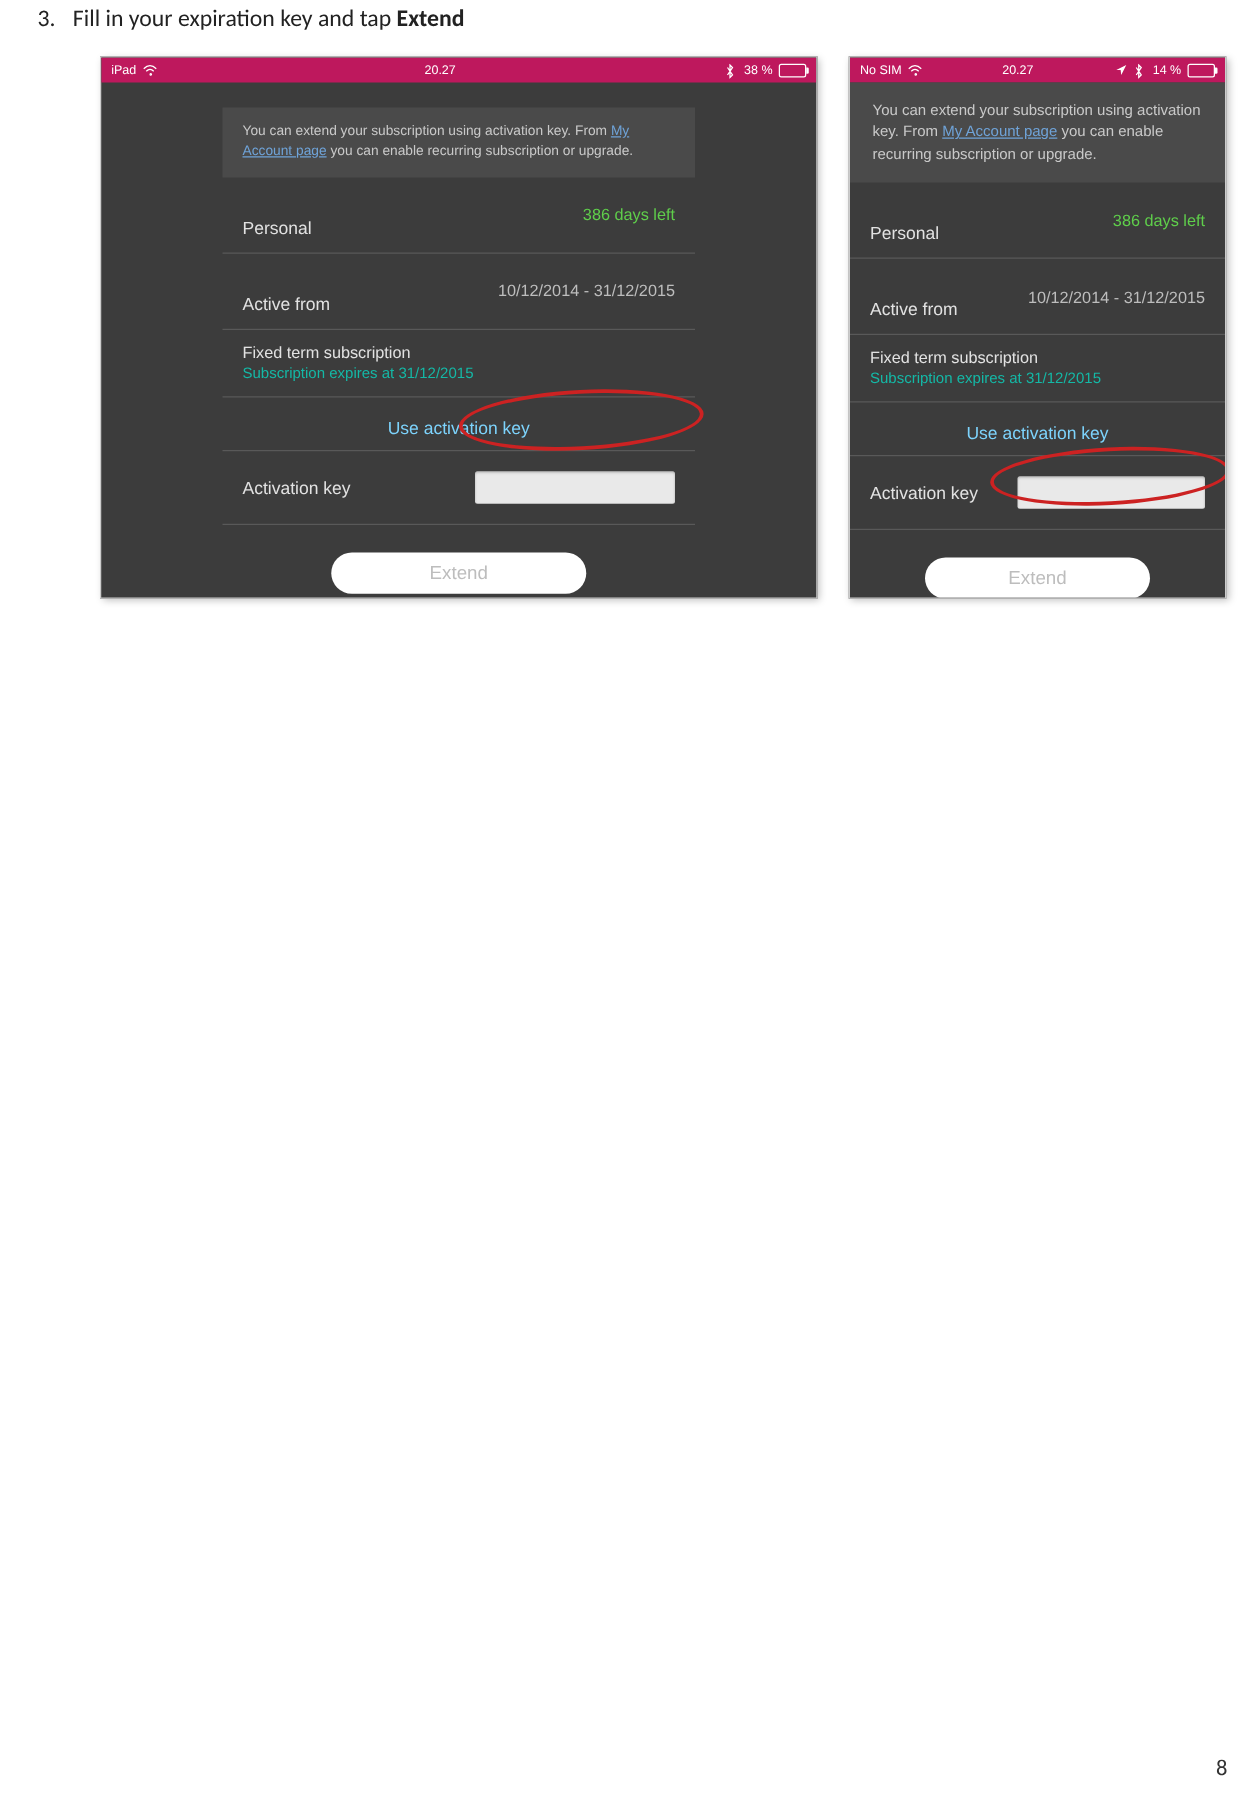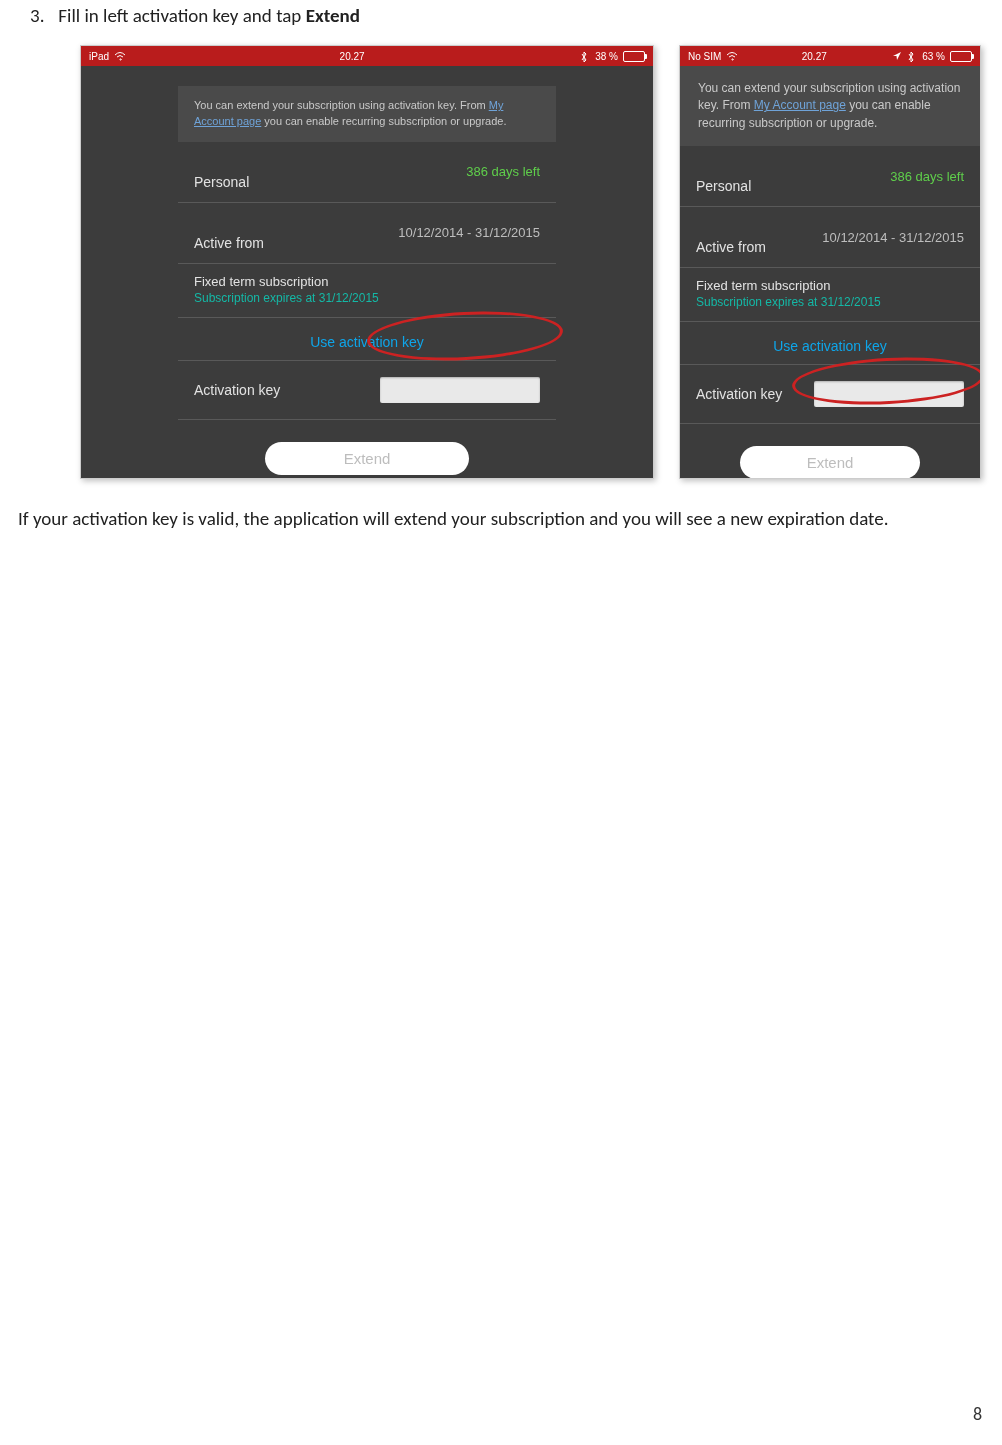--- a/index.html
+++ b/index.html
@@ -4,21 +4,21 @@
 <style>
   html,body{margin:0;padding:0;background:#fff;font-family:Calibri,Arial,sans-serif;color:#222;}
   .page{width:1002px;height:1445px;box-sizing:border-box;position:relative;padding:0 10px;}
   .step{font-size:19px;margin:4px 0 18px 20px;}
   .step .num{display:inline-block;width:24px;}
   .shots{display:flex;gap:25px;margin-left:70px;}
   .shot{box-shadow:2px 2px 6px rgba(0,0,0,.25);border:1px solid #ccc;overflow:hidden;background:#3c3c3c;color:#fff;font-family:-apple-system,Helvetica,Arial,sans-serif;}
   .shot-a{width:572px;height:432px;position:relative;}
   .shot-b{width:300px;height:432px;position:relative;}
   
-  .status{height:20px;display:flex;align-items:center;justify-content:space-between;font-size:10px;padding:0 8px;background:#b91c1c;}
+  .status{height:20px;display:flex;align-items:center;justify-content:space-between;font-size:10px;padding:0 8px;background:#be185d;}
   .status .s-left,.status .s-right{display:flex;align-items:center;gap:5px;}
   .wifi,.bt{display:inline-block;width:10px;height:10px;}
   .wifi svg,.bt svg,.loc svg{display:block;}
   .batt{display:inline-flex;align-items:center;gap:2px;}
   .batt-icon{width:20px;height:9px;border:1px solid #fff;border-radius:2px;position:relative;}
   .batt-icon::after{content:"";position:absolute;right:-3px;top:2px;width:2px;height:5px;background:#fff;border-radius:0 1px 1px 0;}
   .batt-fill{height:100%;background:#5fce4b;}
   .batt-fill-w{height:100%;background:#fff;}
   
   .nav{height:40px;display:flex;align-items:center;justify-content:center;position:relative;background:#3c3c3c;border-bottom:1px solid rgba(255,255,255,.06);}
@@ -28,21 +28,21 @@
   .info{background:#4a4a4a;color:#c9c9c9;font-size:11px;line-height:1.45;padding:12px 16px;}
   .info a{color:#6fa3d8;text-decoration:underline;}
   
   .row{display:flex;justify-content:space-between;align-items:center;padding:12px 16px;border-bottom:1px solid rgba(255,255,255,.15);font-size:14px;}
   .row .r-left{color:#e2e2e2;margin-top:20px;}
   .row .r-right{color:#bdbdbd;font-size:13px;}
   .r-right.green{color:#5fce4b;font-weight:500;}
   .row-sub{padding:10px 16px 12px;border-bottom:1px solid rgba(255,255,255,.15);}
   .row-sub .l1{color:#e2e2e2;font-size:13px;}
   .row-sub .l2{color:#14b8a6;font-size:12px;margin-top:2px;}
-  .section-hdr{text-align:center;color:#0ea5e9;font-size:14px;padding:16px 0 10px;}
+  .section-hdr{text-align:center;color:#7dd3fc;font-size:14px;padding:16px 0 10px;}
   
   .actrow{display:flex;align-items:center;justify-content:space-between;padding:16px 16px;border-top:1px solid rgba(255,255,255,.15);border-bottom:1px solid rgba(255,255,255,.15);}
   .actrow .lbl{color:#e2e2e2;font-size:14px;}
   .field{background:#e9e9e9;height:26px;border-radius:2px;box-shadow:inset 0 1px 2px rgba(0,0,0,.25);}
   .ring{position:absolute;border:3px solid #c22; border-radius:50%/50%;transform:rotate(-3deg);pointer-events:none;}
   
   .extend-wrap{text-align:center;padding:22px 0;}
   .extend{display:inline-block;background:#fff;color:#bdbdbd;border-radius:20px;padding:8px 0;width:180px;font-size:15px;text-align:center;}
   .shot-a .extend{width:204px;}
   
@@ -57,21 +57,21 @@
   .chev svg{display:block;}
   .loc{display:inline-block;width:10px;height:10px;}
 </style>
 </head>
 <body>
 
 <div class="page">
 
   <p class="step">
     <span class="num">3.</span>
-    <span>Fill in left activation key and tap </span><b>Extend</b>
+    <span>Fill in your expiration key and tap </span><b>Extend</b>
   </p>
 
   <div class="shots">
 
     <div class="shot shot-a">
       <div class="status">
         <div class="s-left">
           <span>iPad</span>
           <span class="wifi">
             <svg viewBox="0 0 12 10" width="12" height="10">
@@ -136,21 +136,21 @@
           <span class="loc">
             <svg viewBox="0 0 10 10" width="10" height="10">
                 <path d="M1 5 L9 1 L5 9 L4.5 5 Z" fill="#fff"></path>
               </svg>
           </span>
           <span class="bt">
             <svg viewBox="0 0 8 12" width="8" height="12">
                 <path d="M2 3 L6 9 L4 11 V1 L6 3 L2 9" stroke="#fff" stroke-width="1" fill="none"></path>
               </svg>
           </span>
-          <span>63 %</span>
+          <span>14 %</span>
           <span class="batt">
               <span class="batt-icon"><span class="batt-fill-w" style="width:63%"></span></span>
             </span>
         </div>
       </div>
 
       <div class="info" style="font-size:12px;padding:14px 18px;">
         <span>You can extend your subscription using activation key. From </span><a href="#">My Account page</a><span> you can enable recurring subscription or upgrade.</span>
       </div>
       <div class="row">
@@ -171,16 +171,15 @@
         <span class="field"></span>
       </div>
       <div class="extend-wrap">
         <span class="extend">Extend</span>
       </div>
       <div class="ring" style="left:112px;top:312px;width:186px;height:40px;"></div>
     </div>
 
   </div>
 
-  <p class="para">If your activation key is valid, the application will extend your subscription and you will see a new expiration date.</p>
 
   <div class="page-num">8</div>
 </div>
 
 </body></html>

